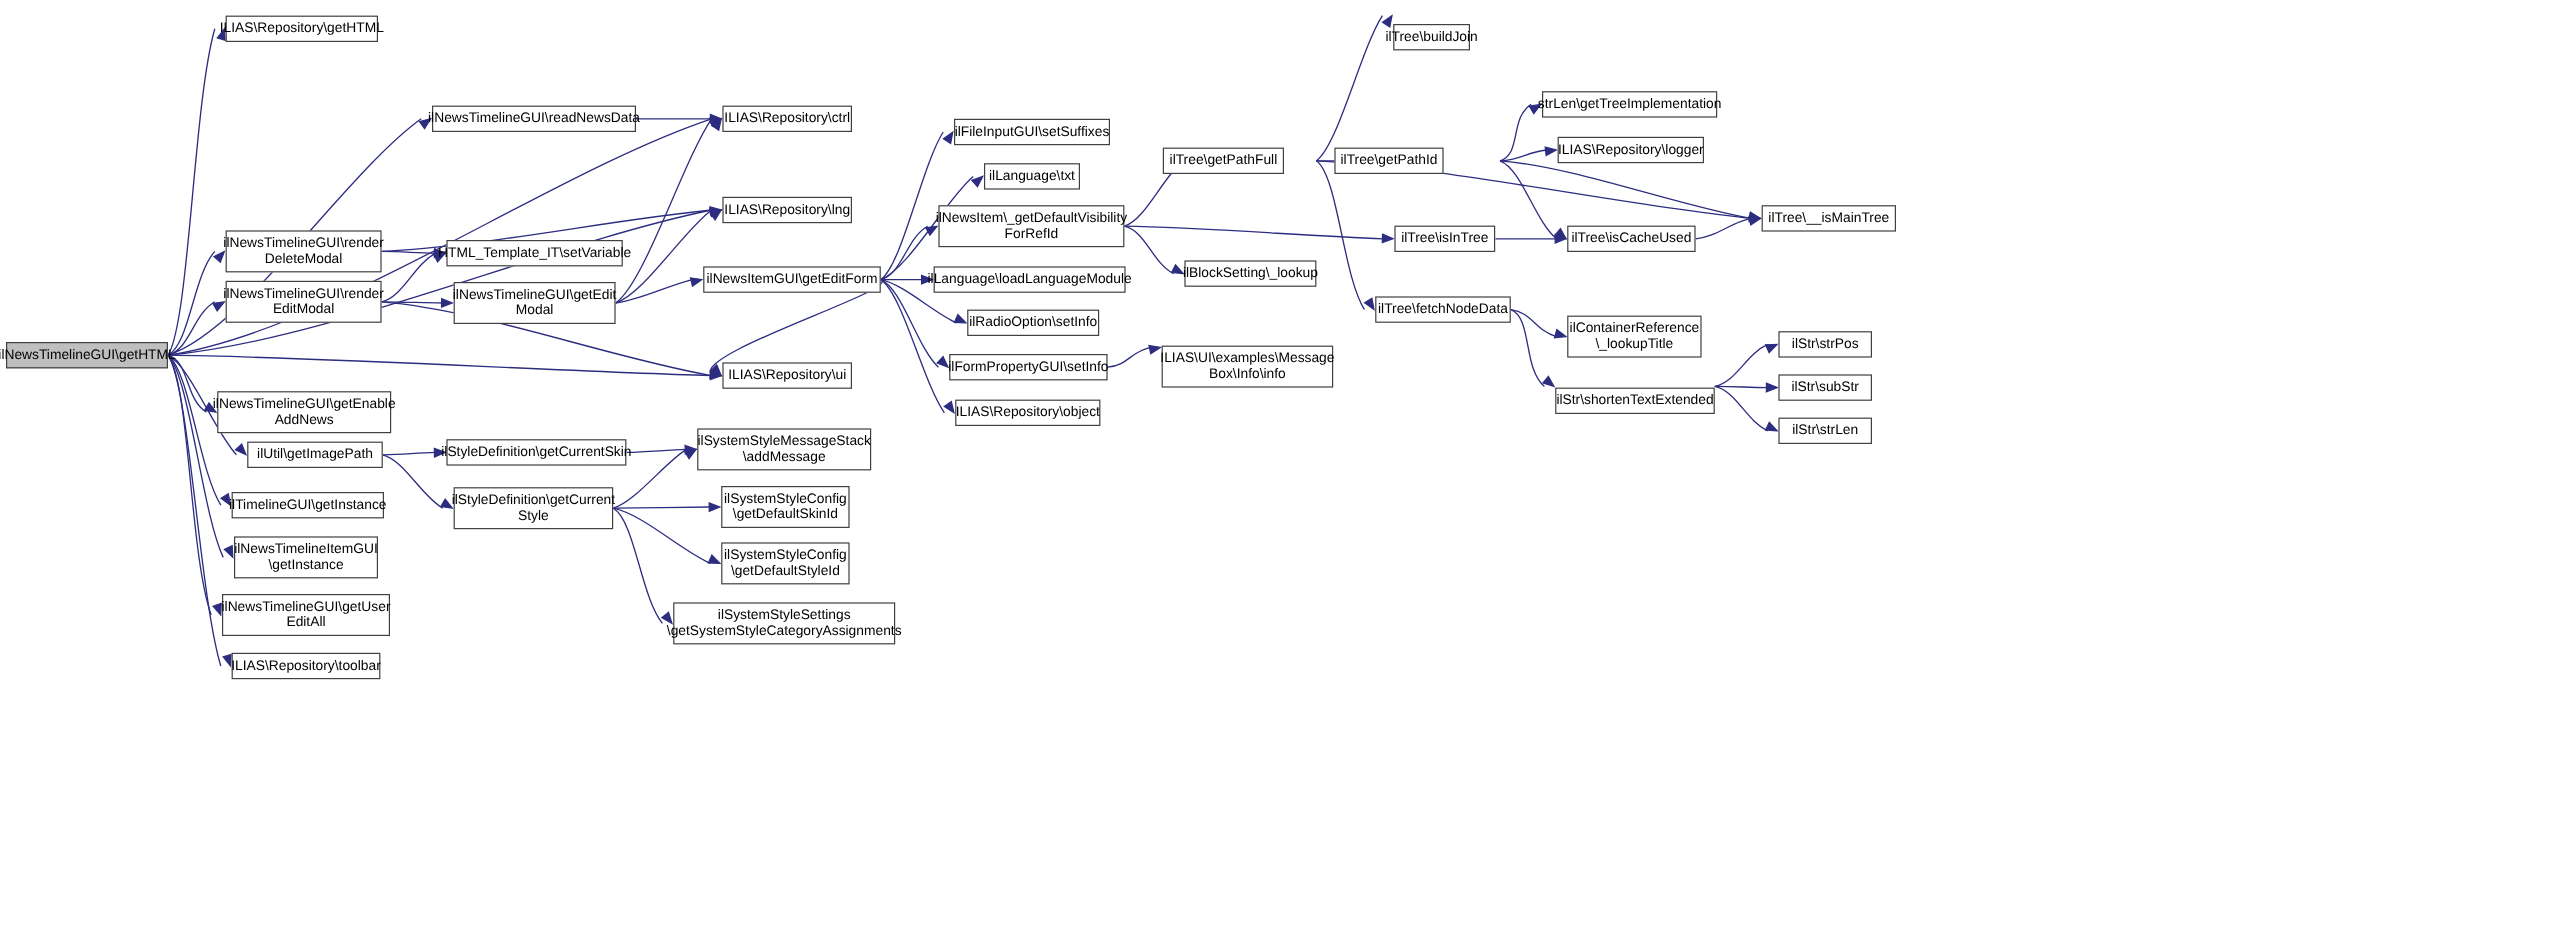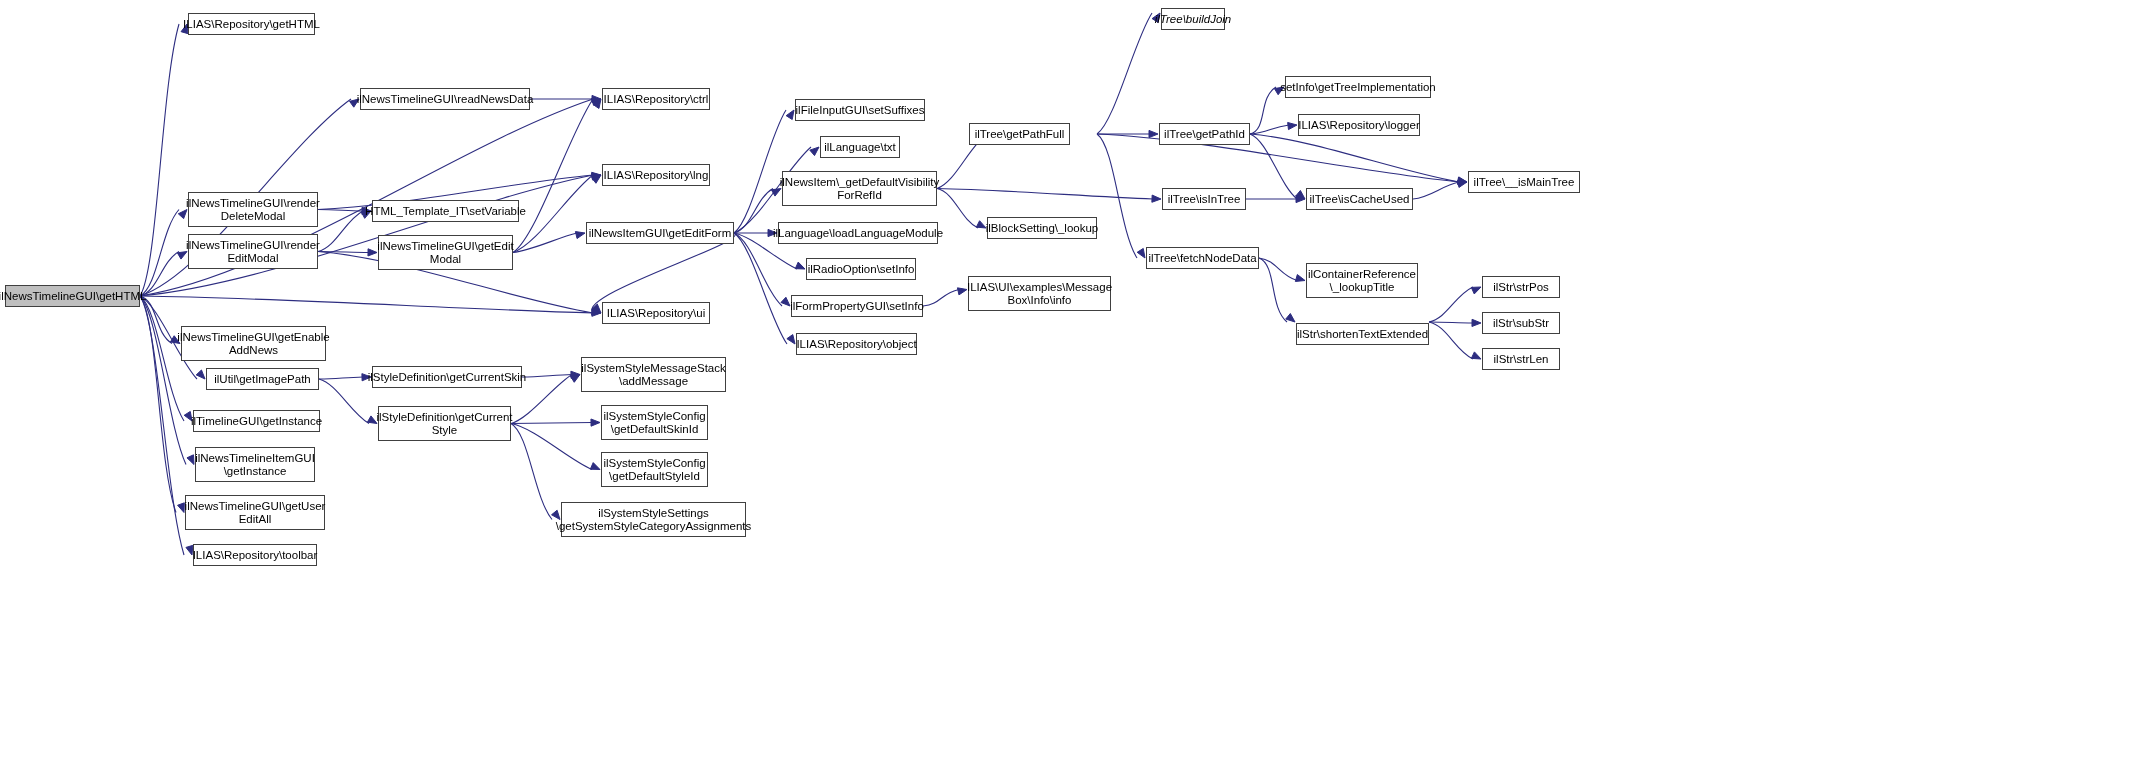--- a/index.html
+++ b/index.html
@@ -185,29 +185,29 @@
     <div class="node" style="left: 561px; top: 502px; width: 185px; height: 35px;">ilSystemStyleSettings
 \getSystemStyleCategoryAssignments</div>
     <div class="node" style="left: 795px; top: 99px; width: 130px; height: 22px;">ilFileInputGUI\setSuffixes</div>
     <div class="node" style="left: 820px; top: 136px; width: 80px; height: 22px;">ilLanguage\txt</div>
     <div class="node" style="left: 782px; top: 171px; width: 155px; height: 35px;">ilNewsItem\_getDefaultVisibility
 ForRefId</div>
     <div class="node" style="left: 778px; top: 222px; width: 160px; height: 22px;">ilLanguage\loadLanguageModule</div>
     <div class="node" style="left: 806px; top: 258px; width: 110px; height: 22px;">ilRadioOption\setInfo</div>
     <div class="node" style="left: 791px; top: 295px; width: 132px; height: 22px;">ilFormPropertyGUI\setInfo</div>
     <div class="node" style="left: 796px; top: 333px; width: 121px; height: 22px;">ILIAS\Repository\object</div>
-    <div class="node" style="left: 968px; top: 276px; width: 143px; height: 35px;">ILIAS\UI\examples\Message
+    <div class="node" style="left: 968px; top: 288px; width: 143px; height: 35px;">ILIAS\UI\examples\Message
 Box\Info\info</div>
     <div class="node" style="left: 987px; top: 217px; width: 110px; height: 22px;">ilBlockSetting\_lookup</div>
     <div class="node" style="left: 969px; top: 123px; width: 101px; height: 22px;">ilTree\getPathFull</div>
-    <div class="node" style="left: 1161px; top: 8px; width: 64px; height: 22px; font-style: italic;">ilTree\buildJoin</div>
-    <div class="node" style="left: 1159px; top: 123px; width: 91px; height: 22px;">ilTree\getPathId</div>
+    <div class="node" style="left: 1161px; top: 20px; width: 64px; height: 22px;">ilTree\buildJoin</div>
+    <div class="node" style="left: 1112px; top: 123px; width: 91px; height: 22px;">ilTree\getPathId</div>
     <div class="node" style="left: 1162px; top: 188px; width: 84px; height: 22px;">ilTree\isInTree</div>
     <div class="node" style="left: 1146px; top: 247px; width: 113px; height: 22px;">ilTree\fetchNodeData</div>
-    <div class="node" style="left: 1285px; top: 76px; width: 146px; height: 22px;">setInfo\getTreeImplementation</div>
+    <div class="node" style="left: 1285px; top: 76px; width: 146px; height: 22px;">strLen\getTreeImplementation</div>
     <div class="node" style="left: 1298px; top: 114px; width: 122px; height: 22px;">ILIAS\Repository\logger</div>
     <div class="node" style="left: 1306px; top: 188px; width: 107px; height: 22px;">ilTree\isCacheUsed</div>
     <div class="node" style="left: 1306px; top: 263px; width: 112px; height: 35px;">ilContainerReference
 \_lookupTitle</div>
     <div class="node" style="left: 1296px; top: 311px; width: 133px; height: 22px; margin-top: 12px;">ilStr\shortenTextExtended</div>
     <div class="node" style="left: 1468px; top: 171px; width: 112px; height: 22px;">ilTree\__isMainTree</div>
     <div class="node" style="left: 1482px; top: 276px; width: 78px; height: 22px;">ilStr\strPos</div>
     <div class="node" style="left: 1482px; top: 312px; width: 78px; height: 22px;">ilStr\subStr</div>
     <div class="node" style="left: 1482px; top: 348px; width: 78px; height: 22px;">ilStr\strLen</div>
   </div>

